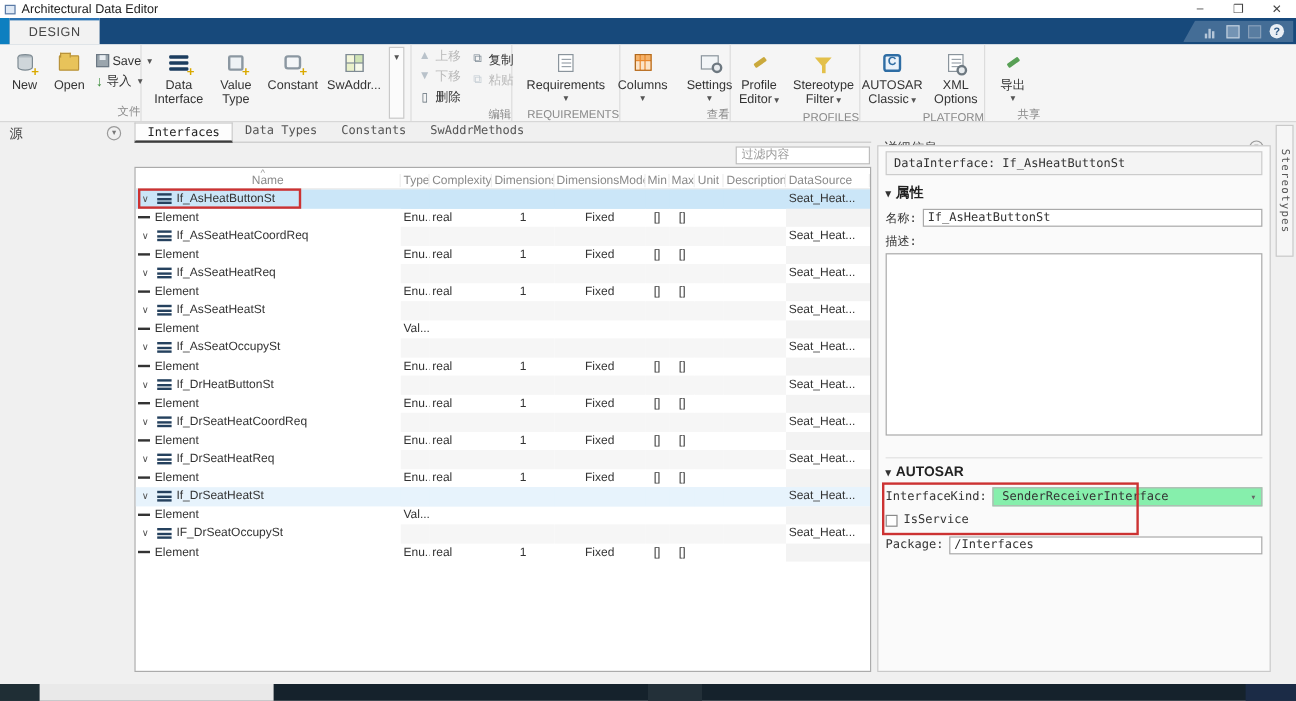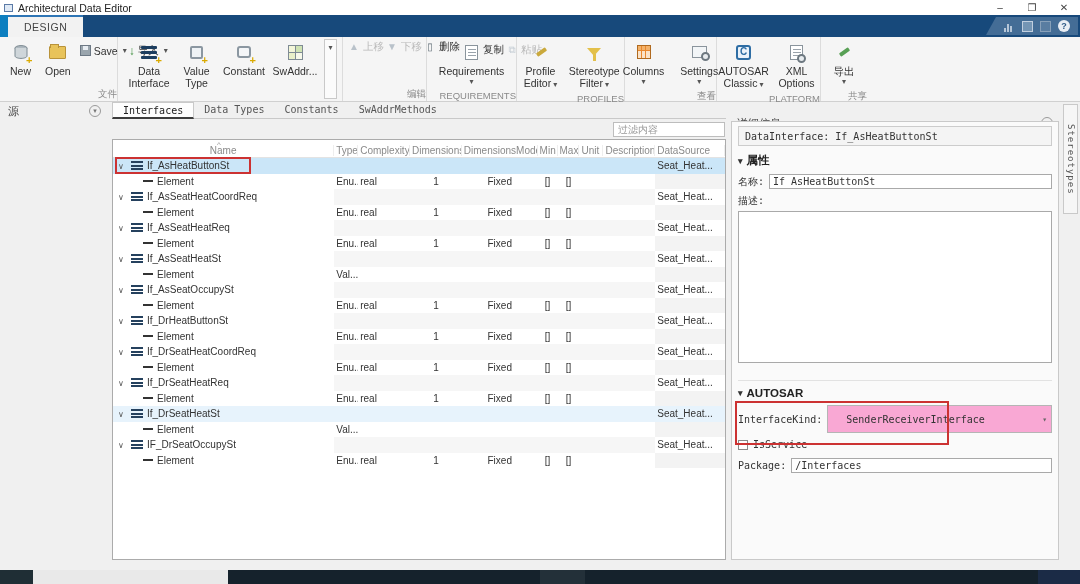--- a/index.html
+++ b/index.html
@@ -36,21 +36,21 @@
     border-bottom:1px solid #d0d0d0; display:flex; }
   .rsec { display:flex; flex-direction:column; border-right:1px solid #dcdcdc; }
   .rsec-body { flex:1; display:flex; align-items:stretch; padding:2px 5px; }
   .rsec-label { height:13px; line-height:12px; text-align:right; color:#8a8a8a; font-size:9.5px; }
   .big-btn { display:flex; flex-direction:column; align-items:center; justify-content:flex-start;
     padding:2px 5px; font-size:10.5px; color:#333; text-align:center; line-height:1.15; cursor:default; }
   .big-btn .ic { height:22px; display:flex; align-items:center; justify-content:center; margin-bottom:2px; }
   .small-btn { display:flex; align-items:center; gap:3px; font-size:10.5px; color:#333;
     height:15px; cursor:default; white-space:nowrap; }
   .small-btn.disabled { color:#b9b9b9; }
-  .stackcol { display:flex; flex-direction:row; justify-content:center; gap:2px; }
+  .stackcol { display:flex; flex-direction:column; justify-content:center; gap:2px; }
   .chev::after { content:"▾"; font-size:8px; color:#555; margin-left:2px; }
   .chev-below::after { content:"▾"; font-size:8px; color:#555; display:block; text-align:center; }
 
   
   .ic-rel { position:relative; }
   .plus-badge { position:absolute; right:-5px; bottom:-4px; color:#d9a900; font-weight:bold;
     font-size:11px; text-shadow:0 0 1px #fff; }
   .icon-db { width:14px; height:15px; }
   .icon-folder { width:17px; height:13px; background:#e8c35a; border:1px solid #b9933a;
     border-radius:1px; position:relative; }
@@ -137,43 +137,43 @@
   .trow.element .cell.c-dsrc { background:#f3f3f3; }
   .trow.selected, .trow.selected .cell.mid, .trow.selected .cell.c-dsrc { background:#cbe6f8 !important; }
   .trow.highlighted, .trow.highlighted .cell.mid, .trow.highlighted .cell.c-dsrc { background:#e7f3fc !important; }
   .cell.c-dim, .cell.c-dmode, .cell.c-min, .cell.c-max { justify-content:center; }
   .exp-icon::before { content:"∨"; font-size:8px; color:#555; }
   .iface-glyph { width:12px; height:9px; display:flex; flex-direction:column; justify-content:space-between; margin:0 4px 0 2px; }
   .iface-glyph i { height:2px; background:#25415e; display:block; }
   .elem-glyph { width:10px; height:2px; background:#333; margin:0 4px 0 2px; }
   .name-cell { width:222px; display:flex; align-items:center; height:100%; }
   .name-cell .expcol { width:16px; text-align:center; }
-  .name-cell.elem { padding-left:28px; }
+  .name-cell.elem { }
   .row-annot { position:absolute; left:2px; top:-1px; width:136px; height:17px;
     border:2px solid #cc3232; pointer-events:none; z-index:5; }
 
   
   .det-hdr { left:731px; top:12px; width:328px; }
   .det-hdr .hdr-txt { margin-left:6px; }
   .det-panel { position:absolute; left:731px; top:19px; width:328px; height:439px; background:#fafafa;
     border:1px solid #c9c9c9; font-family:"DejaVu Sans Mono", monospace; font-size:10px; color:#333;
     padding:4px 6px; }
   .sel-box { border:1px solid #cccccc; background:#f4f4f4; height:20px; display:flex;
     align-items:center; padding:0 6px; margin-bottom:7px; }
   .sec-title { font-family:"Liberation Sans", sans-serif; font-weight:bold; font-size:11.5px;
     color:#222; margin:3px 0 6px; display:flex; align-items:center; gap:4px; }
   .sec-title::before { content:"▾"; font-size:9px; color:#333; }
   .frm-row { display:flex; align-items:center; gap:5px; margin-bottom:5px; }
   .frm-label { white-space:nowrap; }
   .frm-input { flex:1; height:15px; border:1px solid #a9a9a9; background:#fff; font-family:"DejaVu Sans Mono", monospace;
     font-size:10px; padding:0 3px; color:#333; }
   .desc-area { width:100%; height:152px; border:1px solid #a9a9a9; background:#fff; resize:none;
     margin-bottom:12px; }
-  .dd-box { flex:1; height:28px; border:1px solid #b5b5b5; background:#f9a8d4; display:flex;
-    align-items:center; padding:0 18px; position:relative; }
+  .dd-box { flex:1; height:16px; border:1px solid #b5b5b5; background:#86efac; display:flex;
+    align-items:center; padding:0 7px; position:relative; }
   .dd-box::after { content:"▾"; position:absolute; right:4px; font-size:8px; color:#666; }
   .chk-row { display:flex; align-items:center; gap:5px; margin:6px 0 8px; }
   .chk { width:10px; height:10px; border:1px solid #8a8a8a; background:#fff; }
   .autosar-annot { position:absolute; left:-3px; top:-4px; width:214px; height:44px;
     border:2px solid #cc3232; pointer-events:none; z-index:5; }
   .autosar-wrap { position:relative; }
 
   
   .stereo-tab { position:absolute; left:1063px; top:2px; width:15px; height:110px; background:#f6f6f6;
     border:1px solid #c9c9c9; display:flex; align-items:center; justify-content:center; }
@@ -327,40 +327,20 @@
       <div class="big-btn chev-below">
         <span class="ic">
             <span class="icon-doc"></span>
           </span>
         <span>Requirements</span>
       </div>
     </div>
     <div class="rsec-label">REQUIREMENTS</div>
   </div>
 
-  <div class="rsec" style="width:108px">
-    <div class="rsec-body" style="justify-content:center; gap:4px">
-      <div class="big-btn" style="width:46px">
-        <span class="ic">
-            <span class="icon-pencil">
-              <i></i>
-            </span>
-          </span>
-        <span class="chev">Profile Editor</span>
-      </div>
-      <div class="big-btn" style="width:56px">
-        <span class="ic">
-            <span class="icon-funnel"></span>
-          </span>
-        <span class="chev">Stereotype Filter</span>
-      </div>
-    </div>
-    <div class="rsec-label">PROFILES</div>
-  </div>
-
   <div class="rsec" style="width:92px">
     <div class="rsec-body" style="justify-content:center; gap:6px">
       <div class="big-btn chev-below">
         <span class="ic">
             <span class="icon-cols">
               <i class="h"></i>
               <i class="h"></i>
               <i class="h"></i>
               <i></i>
               <i></i>
@@ -372,20 +352,40 @@
       <div class="big-btn chev-below">
         <span class="ic">
             <span class="icon-settings ic-rel">
               <span class="gear-dot"></span>
             </span>
           </span>
         <span>Settings</span>
       </div>
     </div>
     <div class="rsec-label">查看</div>
+  </div>
+
+  <div class="rsec" style="width:108px">
+    <div class="rsec-body" style="justify-content:center; gap:4px">
+      <div class="big-btn" style="width:46px">
+        <span class="ic">
+            <span class="icon-pencil">
+              <i></i>
+            </span>
+          </span>
+        <span class="chev">Profile Editor</span>
+      </div>
+      <div class="big-btn" style="width:56px">
+        <span class="ic">
+            <span class="icon-funnel"></span>
+          </span>
+        <span class="chev">Stereotype Filter</span>
+      </div>
+    </div>
+    <div class="rsec-label">PROFILES</div>
   </div>
 
   <div class="rsec" style="width:104px">
     <div class="rsec-body" style="justify-content:center; gap:6px">
       <div class="big-btn" style="width:50px">
         <span class="ic">
             <span class="icon-autosar">C</span>
           </span>
         <span class="chev">AUTOSAR Classic</span>
       </div>

